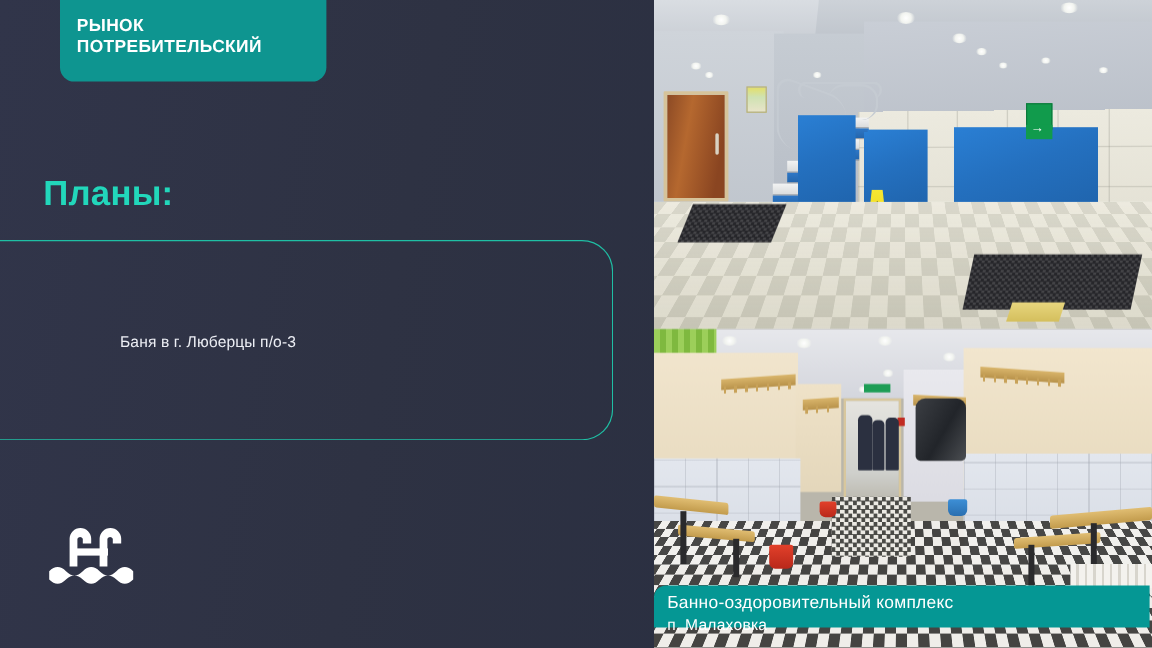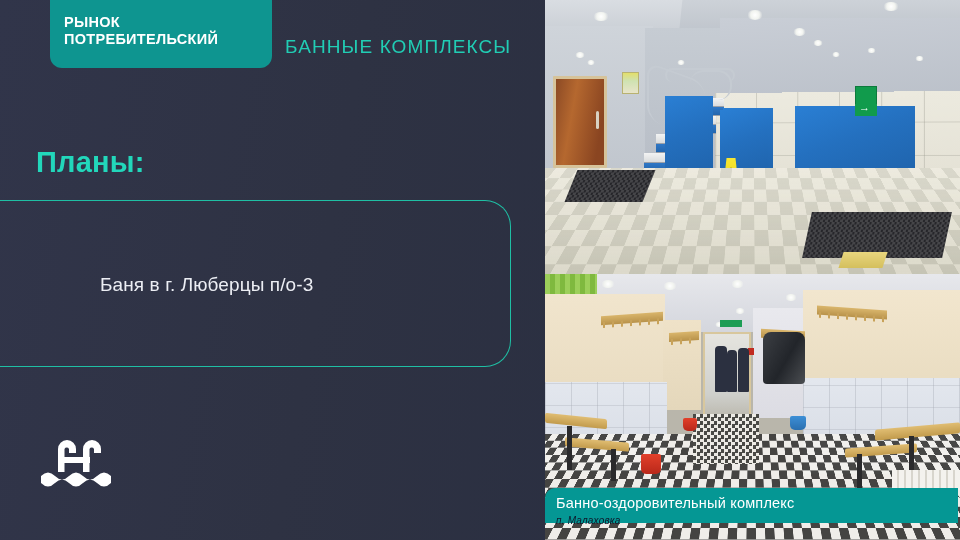--- a/index.html
+++ b/index.html
@@ -49,21 +49,21 @@
     border-left:none;
     border-radius:0 26px 26px 0;
   }
   .plans-list {
     position:absolute; left:140px; top:0;
     width:400px; height:167px;
     display:flex; flex-direction:column;
     justify-content:center; gap:27px;
   }
   .plan-item {
-    color:#eceef4; font-size:19px; letter-spacing:.1px;
+    color:#eceef4; font-size:13px; letter-spacing:.1px;
     white-space:nowrap;
   }
 
   .pool-logo {
     position:absolute; left:38px; top:432px;
     width:86px; height:56px;
   }
 
   
   .photos {
@@ -289,35 +289,34 @@
     position:absolute; left:545px; top:488px;
     width:413px; height:35px;
     background:#059794;
     border-radius:10px 0 0 0;
     padding:6px 0 0 11px;
   }
   .caption .c1 {
     color:#ffffff; font-size:14.5px; line-height:18px; letter-spacing:.2px;
   }
   .caption .c2 {
-    color:#0f172a; font-size:10px; line-height:18px; font-style:italic;
+    color:#ffffff; font-size:13px; line-height:18px; 
     letter-spacing:.2px;
   }
 </style>
 </head>
 <body>
 
 <div id="slide">
 
   <div class="badge">
     <span class="line">РЫНОК</span>
     <span class="line">ПОТРЕБИТЕЛЬСКИЙ</span>
   </div>
 
-  <div class="kicker">БАННЫЕ КОМПЛЕКСЫ</div>
 
   <div class="plans-title">Планы:</div>
 
   <div class="plans-box">
     <div class="plans-list">
       <div class="plan-item">Баня в г. Люберцы п/о-3</div>
     </div>
   </div>
 
   <svg class="pool-logo" viewBox="0 0 86 56">

